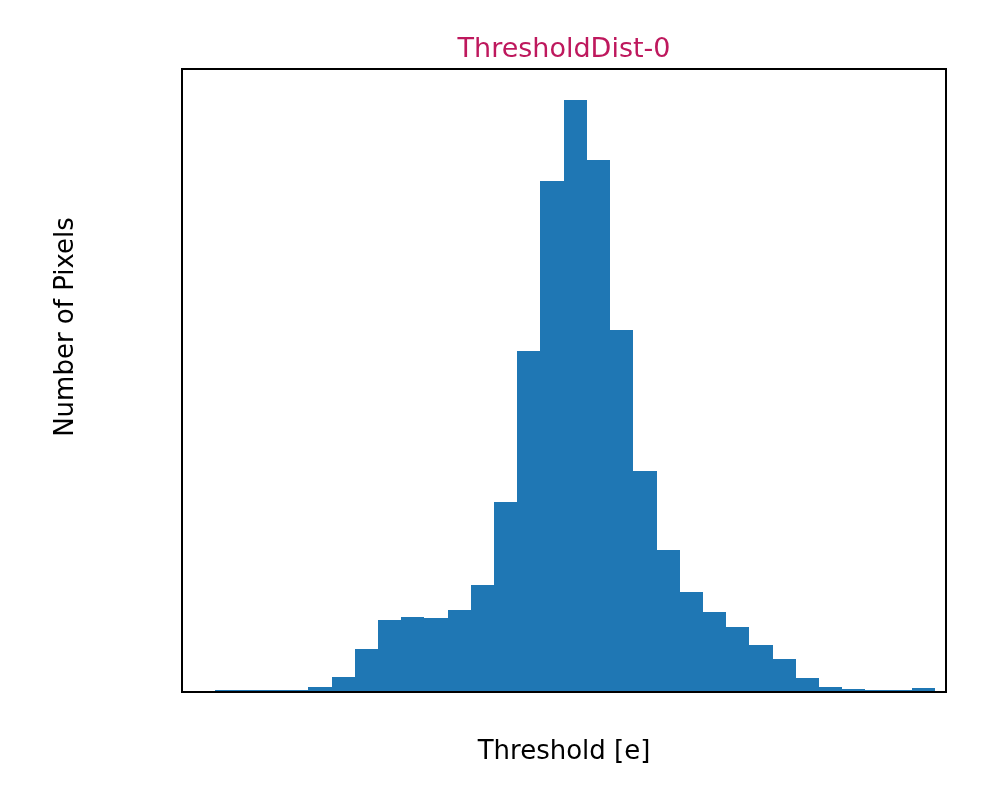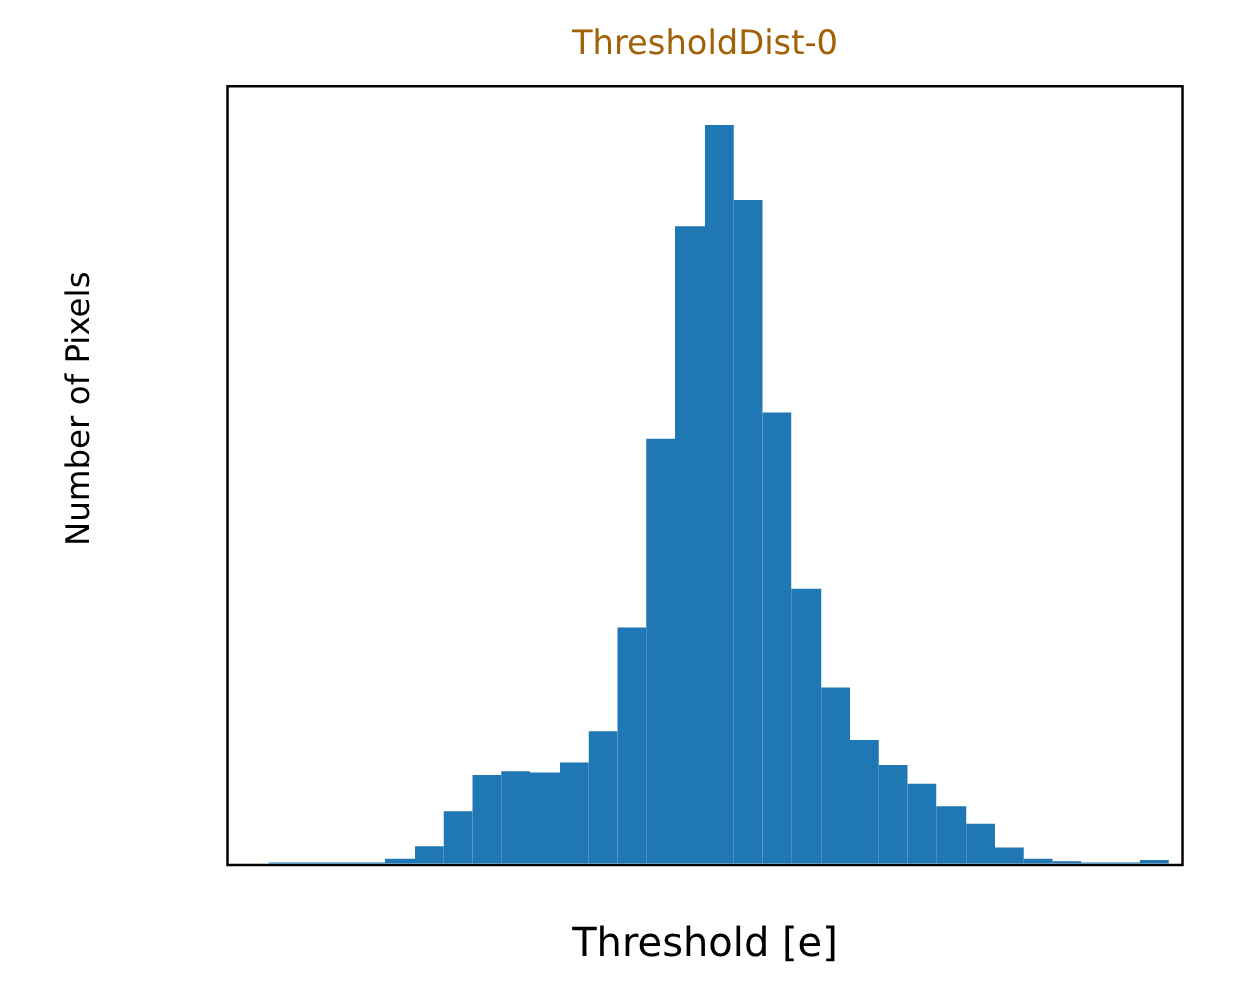--- a/index.html
+++ b/index.html
@@ -15,25 +15,25 @@
   }
   #figure {
     position: relative;
     width: 1000px;
     height: 800px;
     background: #ffffff;
   }
   #chart-title {
     position: absolute;
     left: 181px;
-    top: 19px;
+    top: 32px;
     width: 766px;
     text-align: center;
     font-size: 27px;
-    color: #a16207;
+    color: #be185d;
     line-height: 32px;
     white-space: nowrap;
   }
   #plot-area {
     position: absolute;
     left: 181px;
     top: 68px;
     width: 766px;
     height: 625px;
     border: 2px solid #000000;
@@ -95,21 +95,21 @@
     width: 2px;
     height: 7px;
     background: #000000;
   }
   #x-axis-label {
     position: absolute;
     left: 181px;
     top: 735px;
     width: 766px;
     text-align: center;
-    font-size: 32px;
+    font-size: 26px;
     color: #000000;
     white-space: nowrap;
   }
 </style>
 </head>
 <body>
 
 <div id="figure">
 
   <div id="chart-title">ThresholdDist-0</div>

